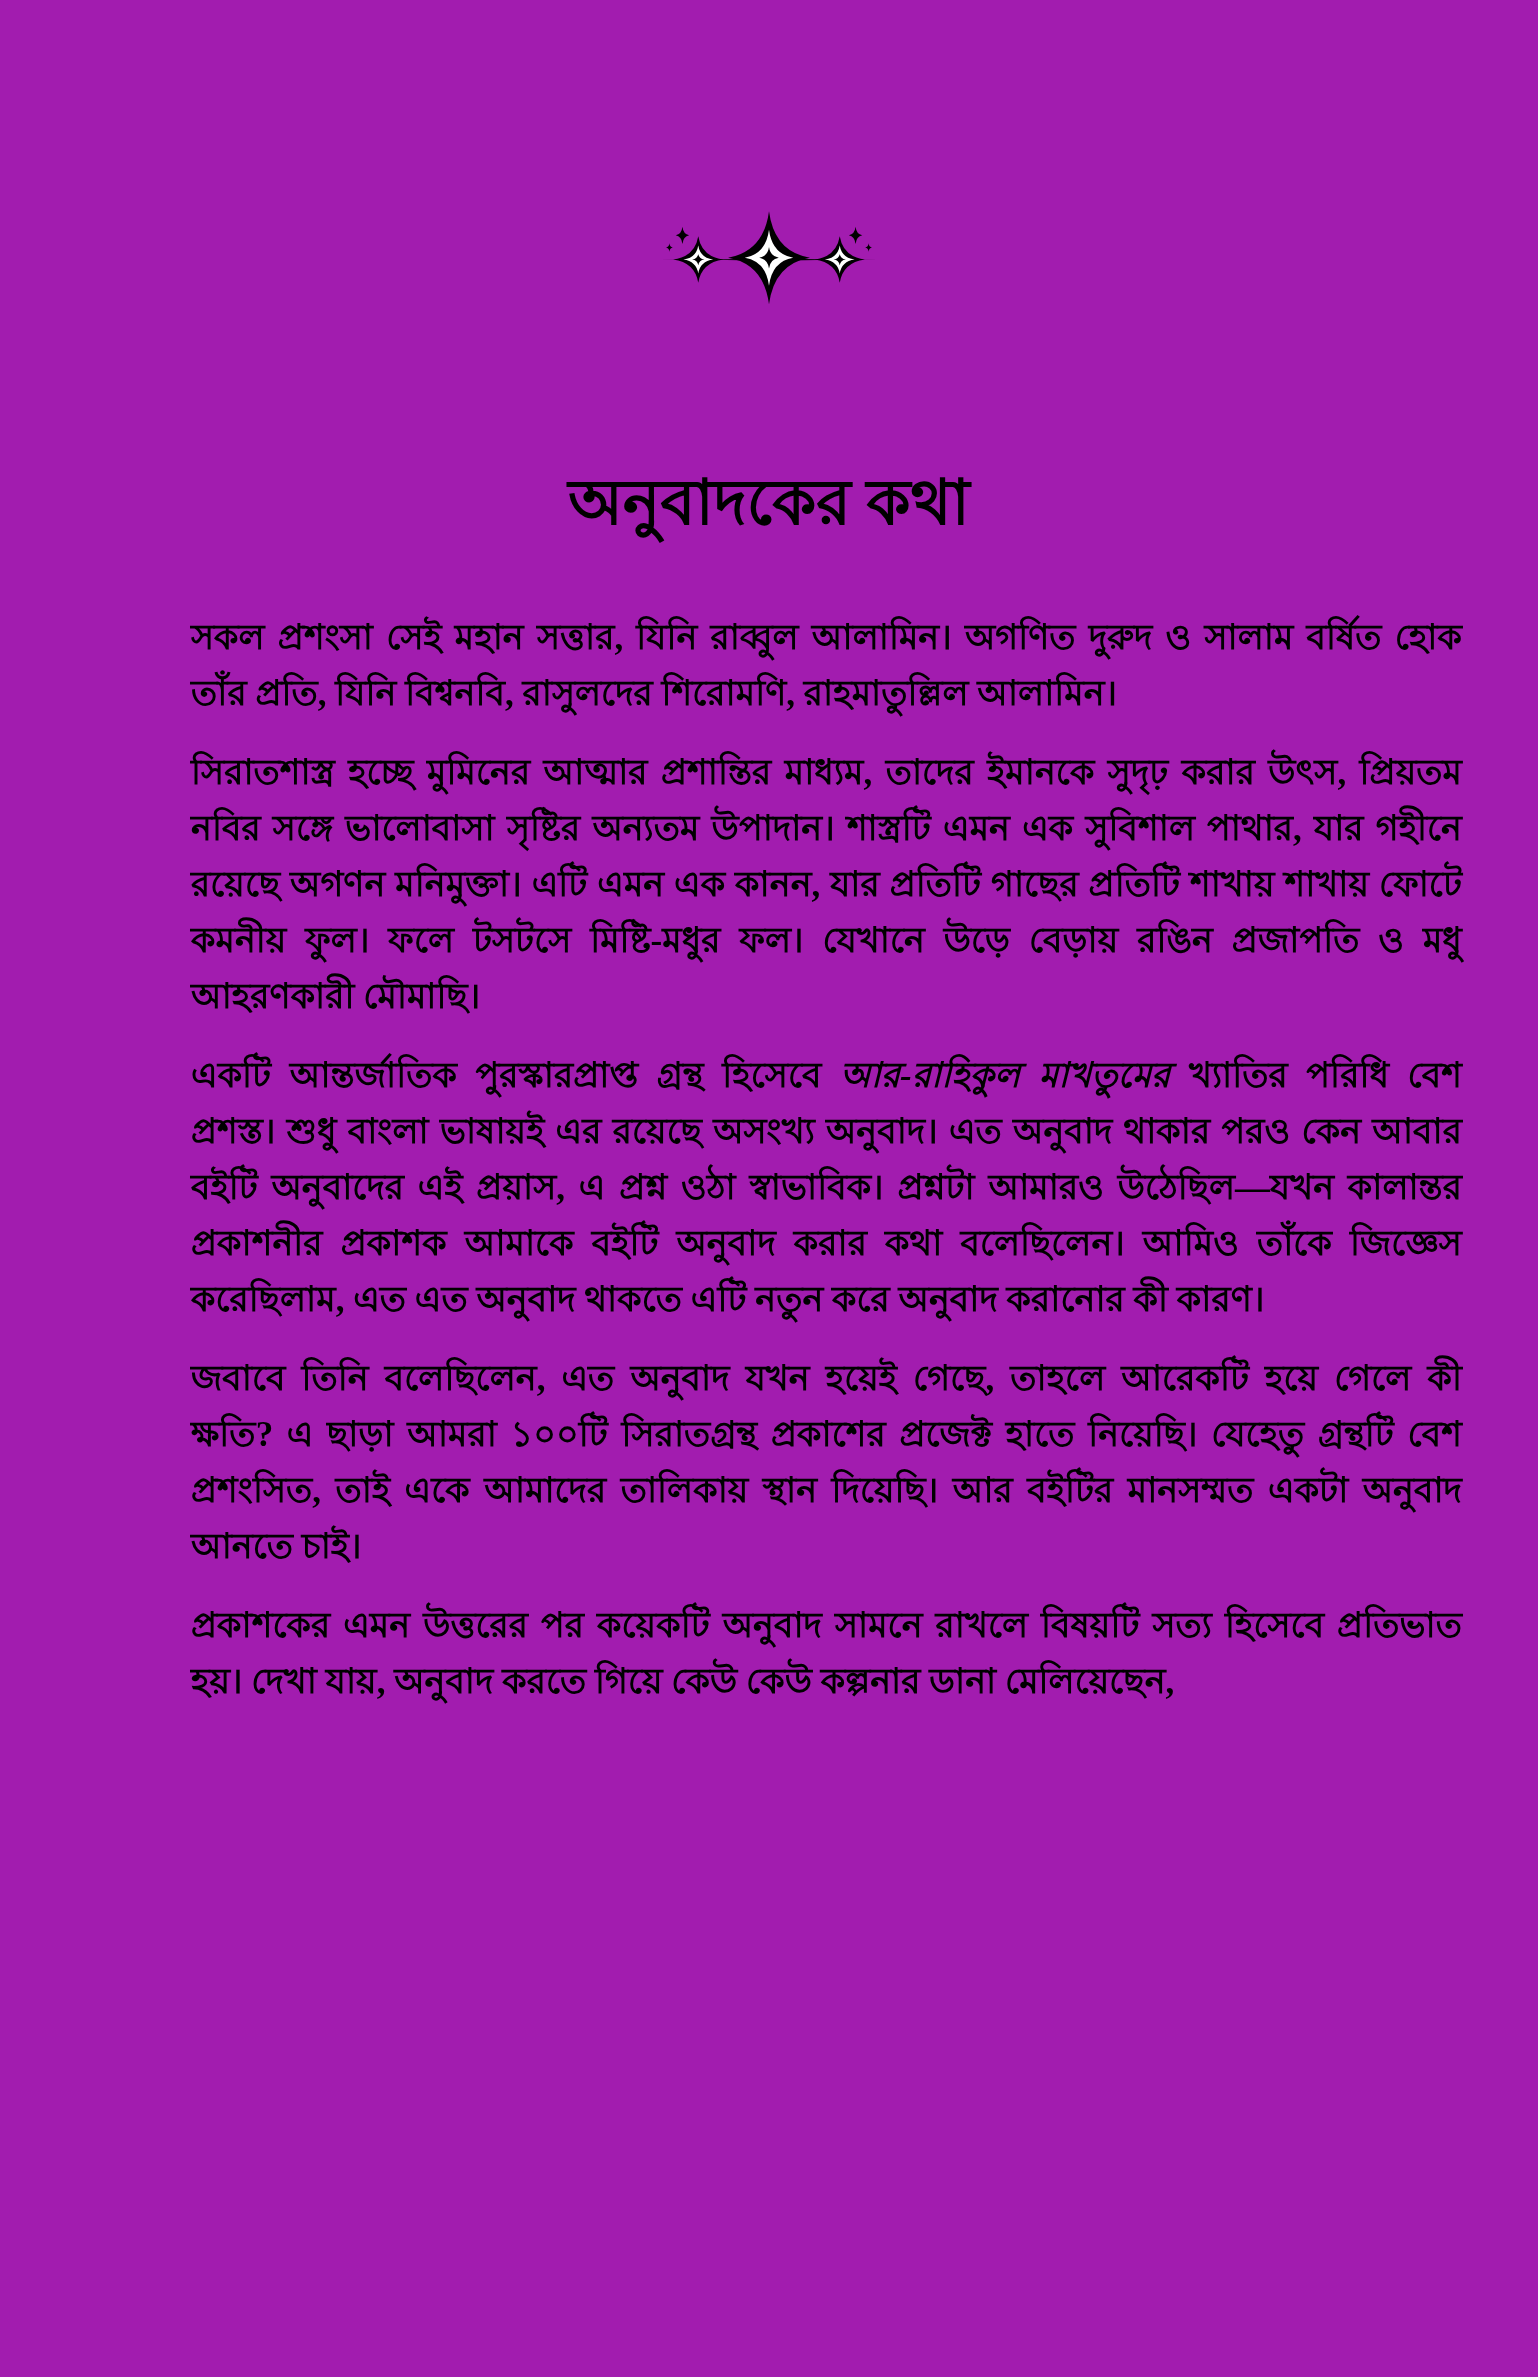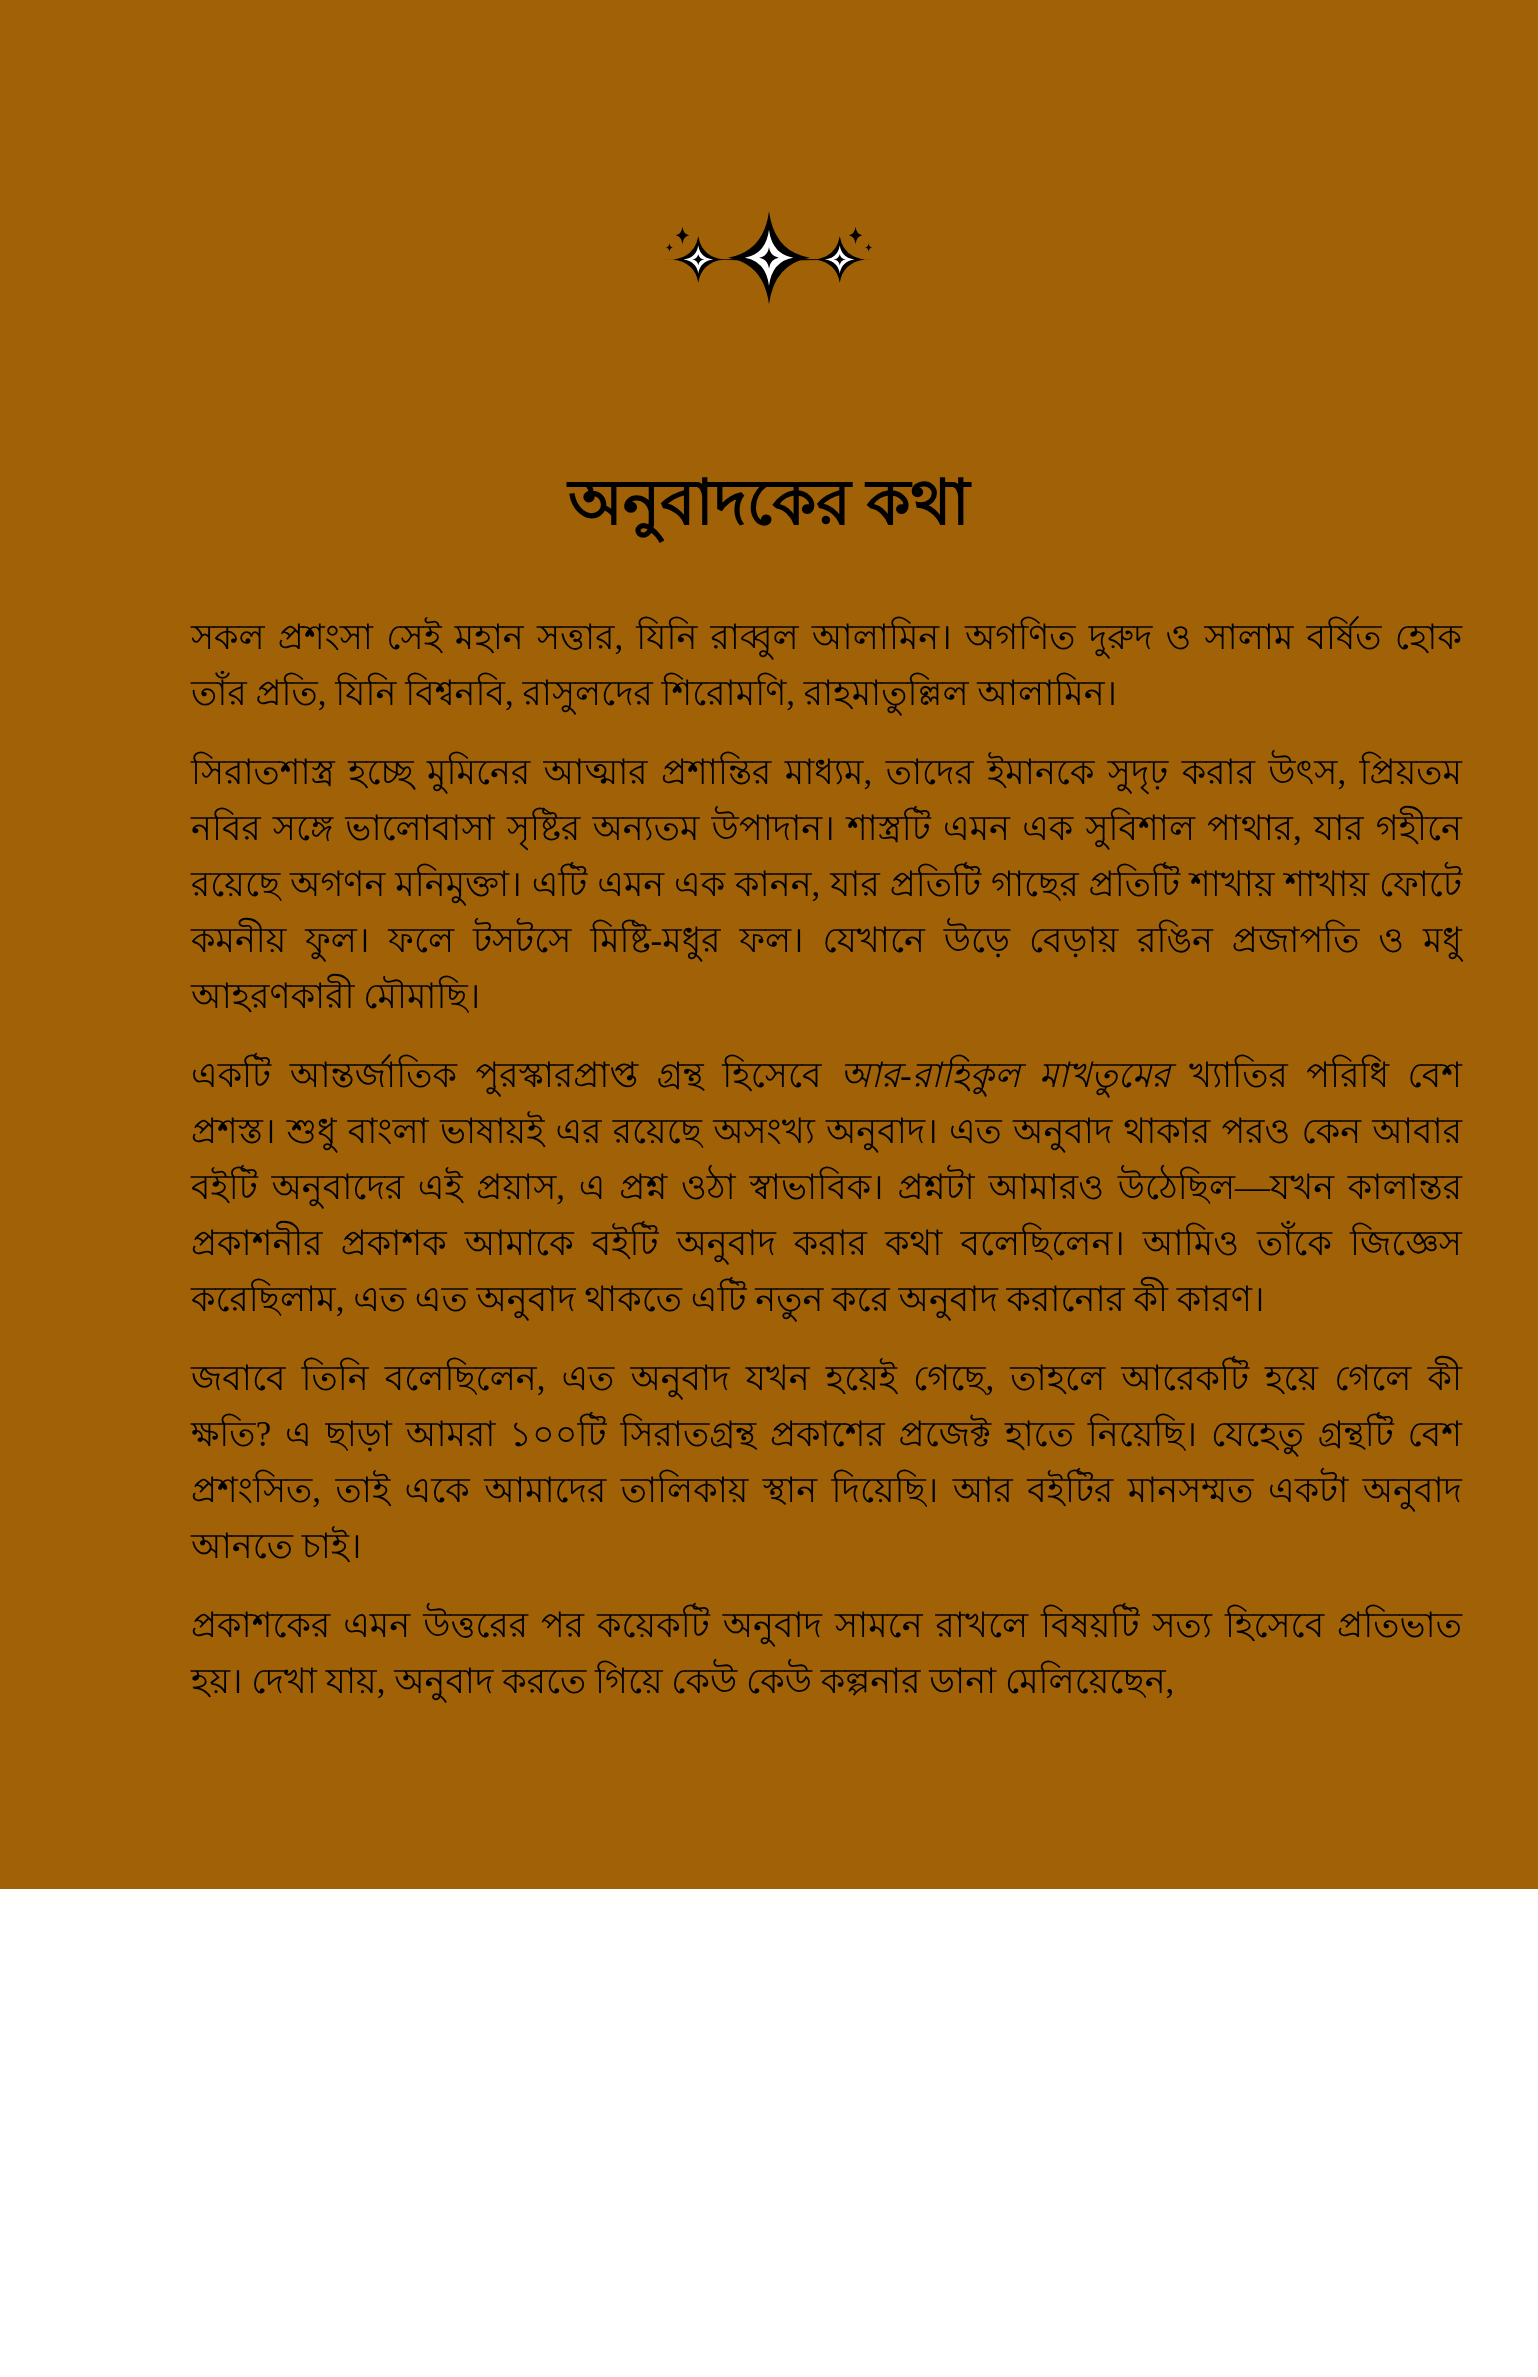--- a/index.html
+++ b/index.html
@@ -3,22 +3,22 @@
 <meta charset="utf-8">
 <style>
   html, body {
     margin: 0;
     padding: 0;
     background: #ffffff;
   }
   .page {
     position: relative;
     width: 1538px;
-    height: 1889px;
-    background: #a16207;
+    height: 2377px;
+    background: #a21caf;
     color: #000000;
     font-family: "Liberation Serif", "DejaVu Serif", serif;
     overflow: hidden;
     box-sizing: border-box;
   }
   .ornament-wrap {
     margin: 200px auto 0 auto;
     width: 224px;
     height: 121px;
   }
@@ -30,20 +30,21 @@
     line-height: 89px;
     font-weight: 700;
     letter-spacing: 0px;
   }
   .body-text {
     margin: 62px 76px 0 191px; 
     font-size: 35px;
     line-height: 56px;
     text-align: justify;
     text-justify: inter-word;
+    font-weight: bold;
   }
   .body-text p {
     margin: 0 0 23px 0;
     padding: 0;
   }
   .body-text em {
     font-style: italic;
   }
 </style>
 </head>

